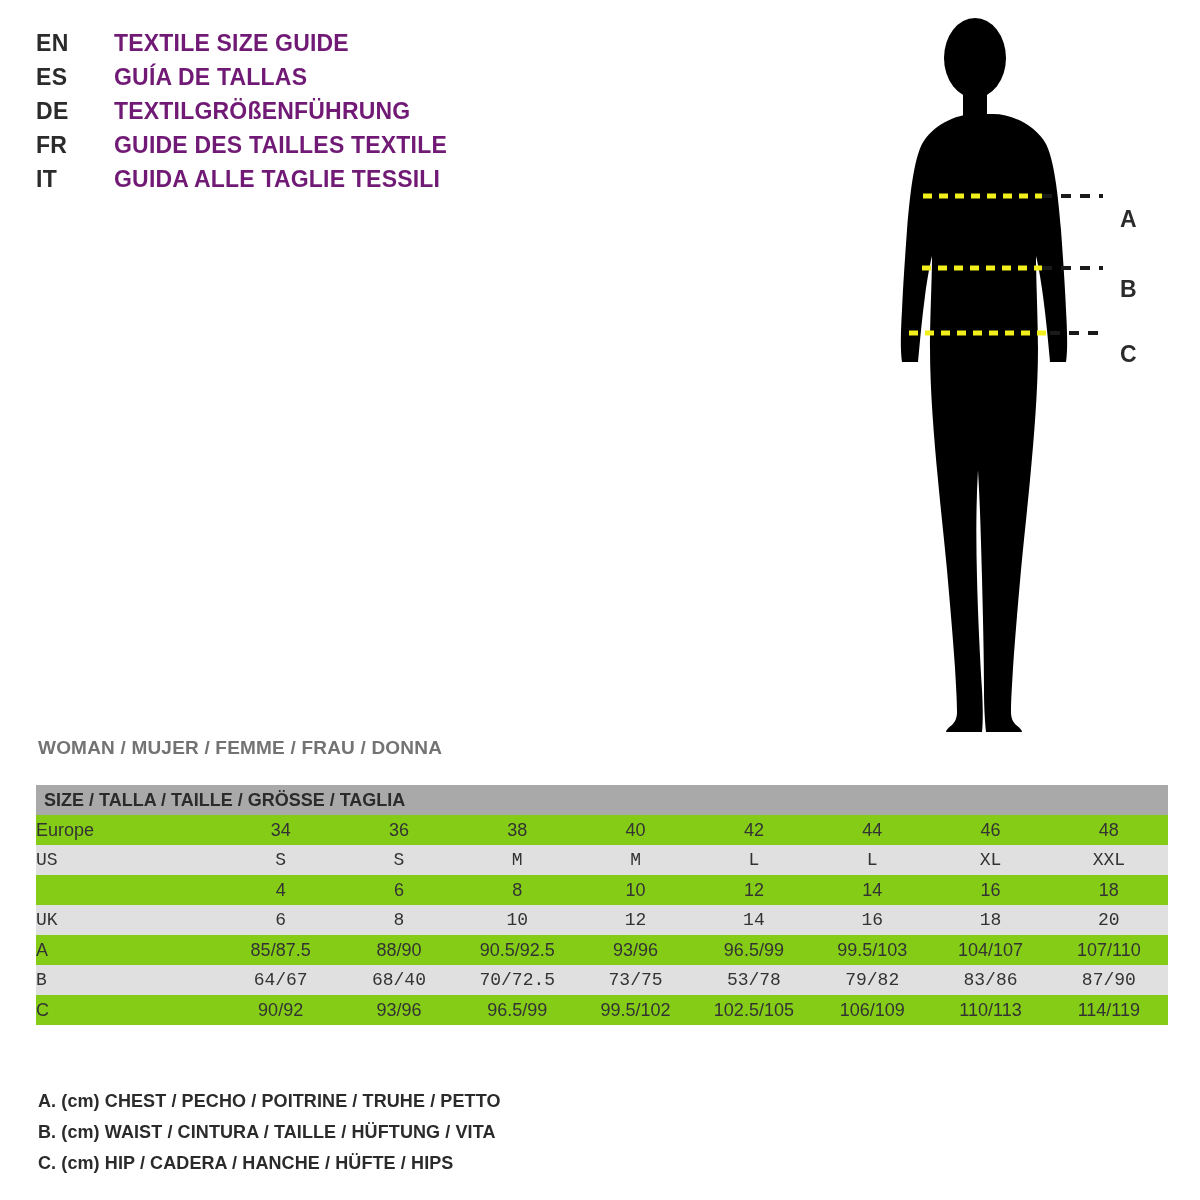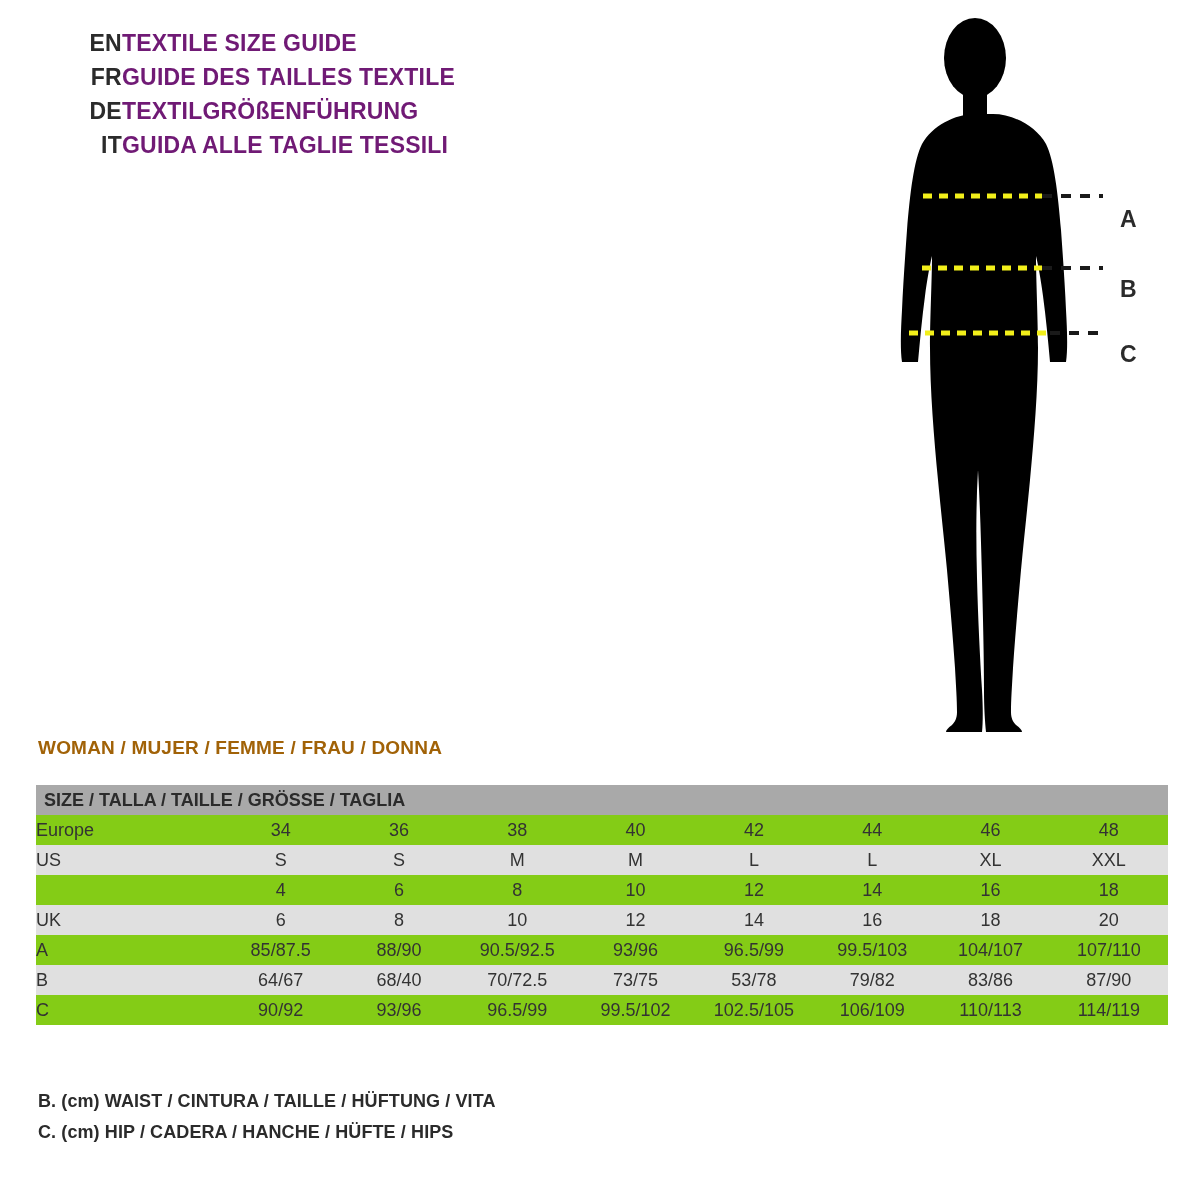--- a/index.html
+++ b/index.html
@@ -12,24 +12,23 @@
     height: 1200px;
     font-family: "Liberation Sans", sans-serif;
     color: #2b2b2b;
     position: relative;
     overflow: hidden;
   }
 
   
   #title-block {
     position: absolute;
-    left: 44px;
+    left: 36px;
     top: 30px;
     width: 520px;
-    text-align: right;
   }
   .title-row {
     display: flex;
     align-items: baseline;
     height: 34px;
   }
   .title-lang {
     width: 78px;
     flex: 0 0 78px;
     font-size: 23px;
@@ -62,21 +61,21 @@
     color: #2b2b2b;
   }
 
   
   #section-heading {
     position: absolute;
     left: 38px;
     top: 737px;
     font-size: 19px;
     font-weight: bold;
-    color: #a16207;
+    color: #737373;
     letter-spacing: 0.2px;
   }
 
   
   #size-table {
     position: absolute;
     left: 36px;
     top: 785px;
     width: 1132px;
     border-collapse: collapse;
@@ -91,21 +90,21 @@
   }
   #size-table tr.header-row td {
     background: #a9a9a9;
     font-weight: bold;
     color: #2b2b2b;
     font-size: 18px;
     padding-left: 8px;
     height: 30px;
   }
   #size-table tr.light td { background: #84cc16; }
-  #size-table tr.dark td  { background: #e0e0e0; }
+  #size-table tr.dark td  { background: #e0e0e0; font-family: Liberation Mono, monospace; }
 
   td.rowlabel {
     padding-left: 8px;
     text-align: left;
     width: 185px;
   }
   td.val {
     text-align: center;
     width: 118px;
     margin-top: 43px;
@@ -130,26 +129,30 @@
 </style>
 </head>
 <body>
 
 <div id="title-block">
   <div class="title-row">
     <div class="title-lang">EN</div>
     <div class="title-text">TEXTILE SIZE GUIDE</div>
   </div>
   <div class="title-row">
+    <div class="title-lang">ES</div>
+    <div class="title-text">GUÍA DE TALLAS</div>
+  </div>
+  <div class="title-row">
+    <div class="title-lang">DE</div>
+    <div class="title-text">TEXTILGRÖßENFÜHRUNG</div>
+  </div>
+  <div class="title-row">
     <div class="title-lang">FR</div>
     <div class="title-text">GUIDE DES TAILLES TEXTILE</div>
-  </div>
-  <div class="title-row">
-    <div class="title-lang">DE</div>
-    <div class="title-text">TEXTILGRÖßENFÜHRUNG</div>
   </div>
   <div class="title-row">
     <div class="title-lang">IT</div>
     <div class="title-text">GUIDA ALLE TAGLIE TESSILI</div>
   </div>
 </div>
 
 <div id="figure-area">
   <svg id="figure-svg" width="330" height="720" viewBox="0 0 330 720">
 
@@ -302,15 +305,16 @@
       <td class="val">99.5/102</td>
       <td class="val">102.5/105</td>
       <td class="val">106/109</td>
       <td class="val">110/113</td>
       <td class="val">114/119</td>
     </tr>
   </tbody>
 </table>
 
 <div id="footnotes">
+  <div class="footnote">A. (cm) CHEST / PECHO / POITRINE / TRUHE / PETTO</div>
   <div class="footnote">B. (cm) WAIST / CINTURA / TAILLE / HÜFTUNG / VITA</div>
   <div class="footnote">C. (cm) HIP / CADERA / HANCHE / HÜFTE / HIPS</div>
 </div>
 
 </body></html>

